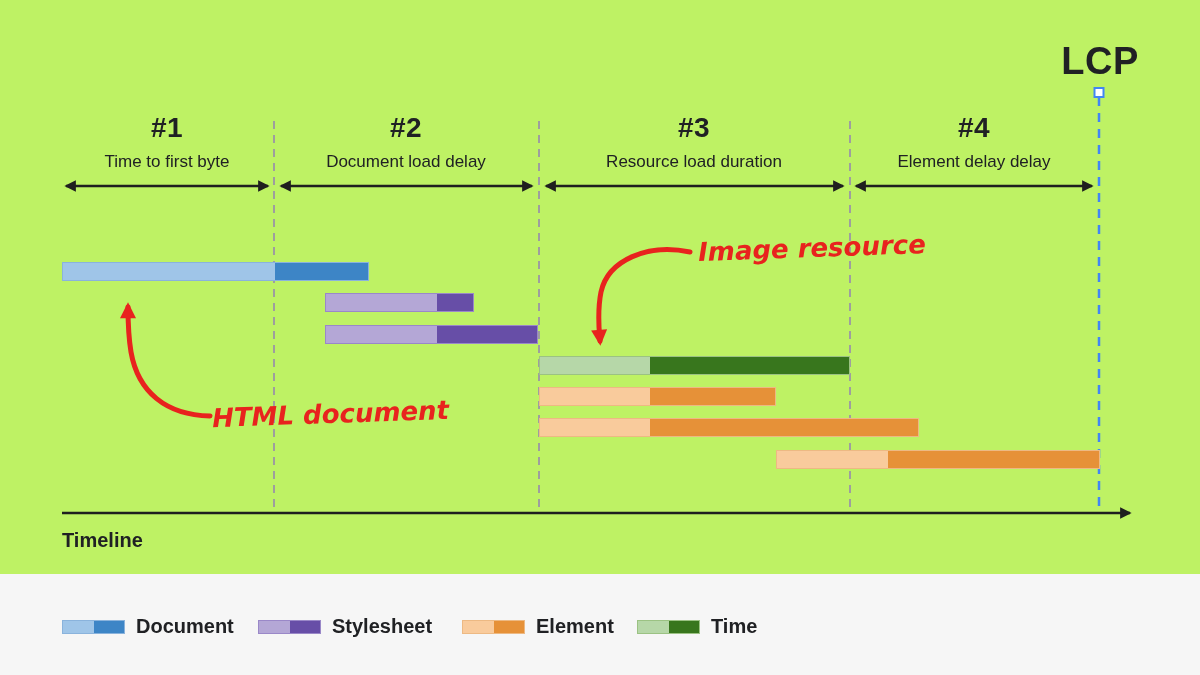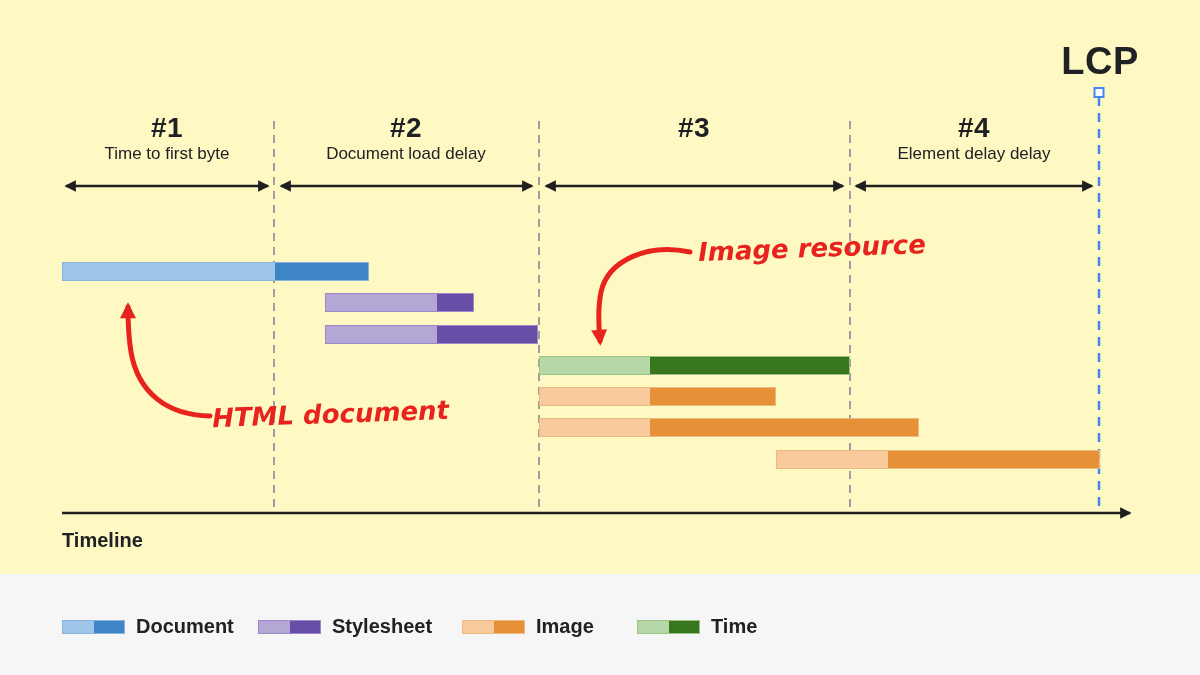--- a/index.html
+++ b/index.html
@@ -1,25 +1,25 @@
 <!DOCTYPE html>
 <html><head>
 <meta charset="utf-8">
 <style>
   html,body{margin:0;padding:0;background:#fff;}
   .canvas{
-    position:relative;width:1200px;height:675px;overflow:hidden;background:#fef9c3;
+    position:relative;width:1200px;height:675px;overflow:hidden;background:#bef264;
     font-family:"Liberation Sans",sans-serif;color:#202124;
   }
   .layer{position:absolute;left:0;top:0;width:1200px;height:675px;pointer-events:none;}
 
   
   .phase{position:absolute;top:112px;transform:translateX(-50%);text-align:center;white-space:nowrap;}
   .phase-number{font-size:28px;font-weight:700;line-height:32px;letter-spacing:.5px;}
-  .phase-name{font-size:17px;font-weight:500;line-height:19px;margin-top:0;}
+  .phase-name{font-size:17px;font-weight:500;line-height:19px;margin-top:8px;}
 
   
   .lcp-title{position:absolute;left:1100px;top:40px;transform:translateX(-50%);
     font-size:38px;font-weight:700;letter-spacing:.5px;}
 
   
   .bar-row{position:absolute;height:19px;display:flex;box-sizing:border-box;
     border:1.5px solid transparent;}
   .bar-seg{height:100%;box-sizing:border-box;}
 
@@ -107,20 +107,21 @@
   <div class="phase" style="left:167px">
     <div class="phase-number">#1</div>
     <div class="phase-name">Time to first byte</div>
   </div>
   <div class="phase" style="left:406px">
     <div class="phase-number">#2</div>
     <div class="phase-name">Document load delay</div>
   </div>
   <div class="phase" style="left:694px">
     <div class="phase-number">#3</div>
+    <div class="phase-name">Resource load duration</div>
   </div>
   <div class="phase" style="left:974px">
     <div class="phase-number">#4</div>
     <div class="phase-name">Element delay delay</div>
   </div>
 
   <div class="script-note" style="left: 698px; top: 233px; color: rgb(232, 35, 30);">Image resource</div>
   <div class="script-note" style="left: 212px; top: 399px; color: rgb(232, 35, 30);">HTML document</div>
 
   <div class="timeline-label">Timeline</div>
@@ -139,21 +140,21 @@
       <span class="sw-light" style="background: rgb(180, 167, 214);"></span>
       <span class="sw-dark" style="background: rgb(103, 78, 167);"></span>
     </span>
     <span class="legend-label">Stylesheet</span>
   </div>
   <div class="legend-item" style="left:462px">
     <span class="swatch" style="border-color: rgb(237, 185, 131);">
       <span class="sw-light" style="background: rgb(249, 203, 156);"></span>
       <span class="sw-dark" style="background: rgb(230, 145, 56);"></span>
     </span>
-    <span class="legend-label">Image</span>
+    <span class="legend-label">Element</span>
   </div>
   <div class="legend-item" style="left:637px">
     <span class="swatch" style="border-color: rgb(155, 194, 131);">
       <span class="sw-light" style="background: rgb(182, 215, 168);"></span>
       <span class="sw-dark" style="background: rgb(56, 118, 29);"></span>
     </span>
     <span class="legend-label">Time</span>
   </div>
 
 </div>

